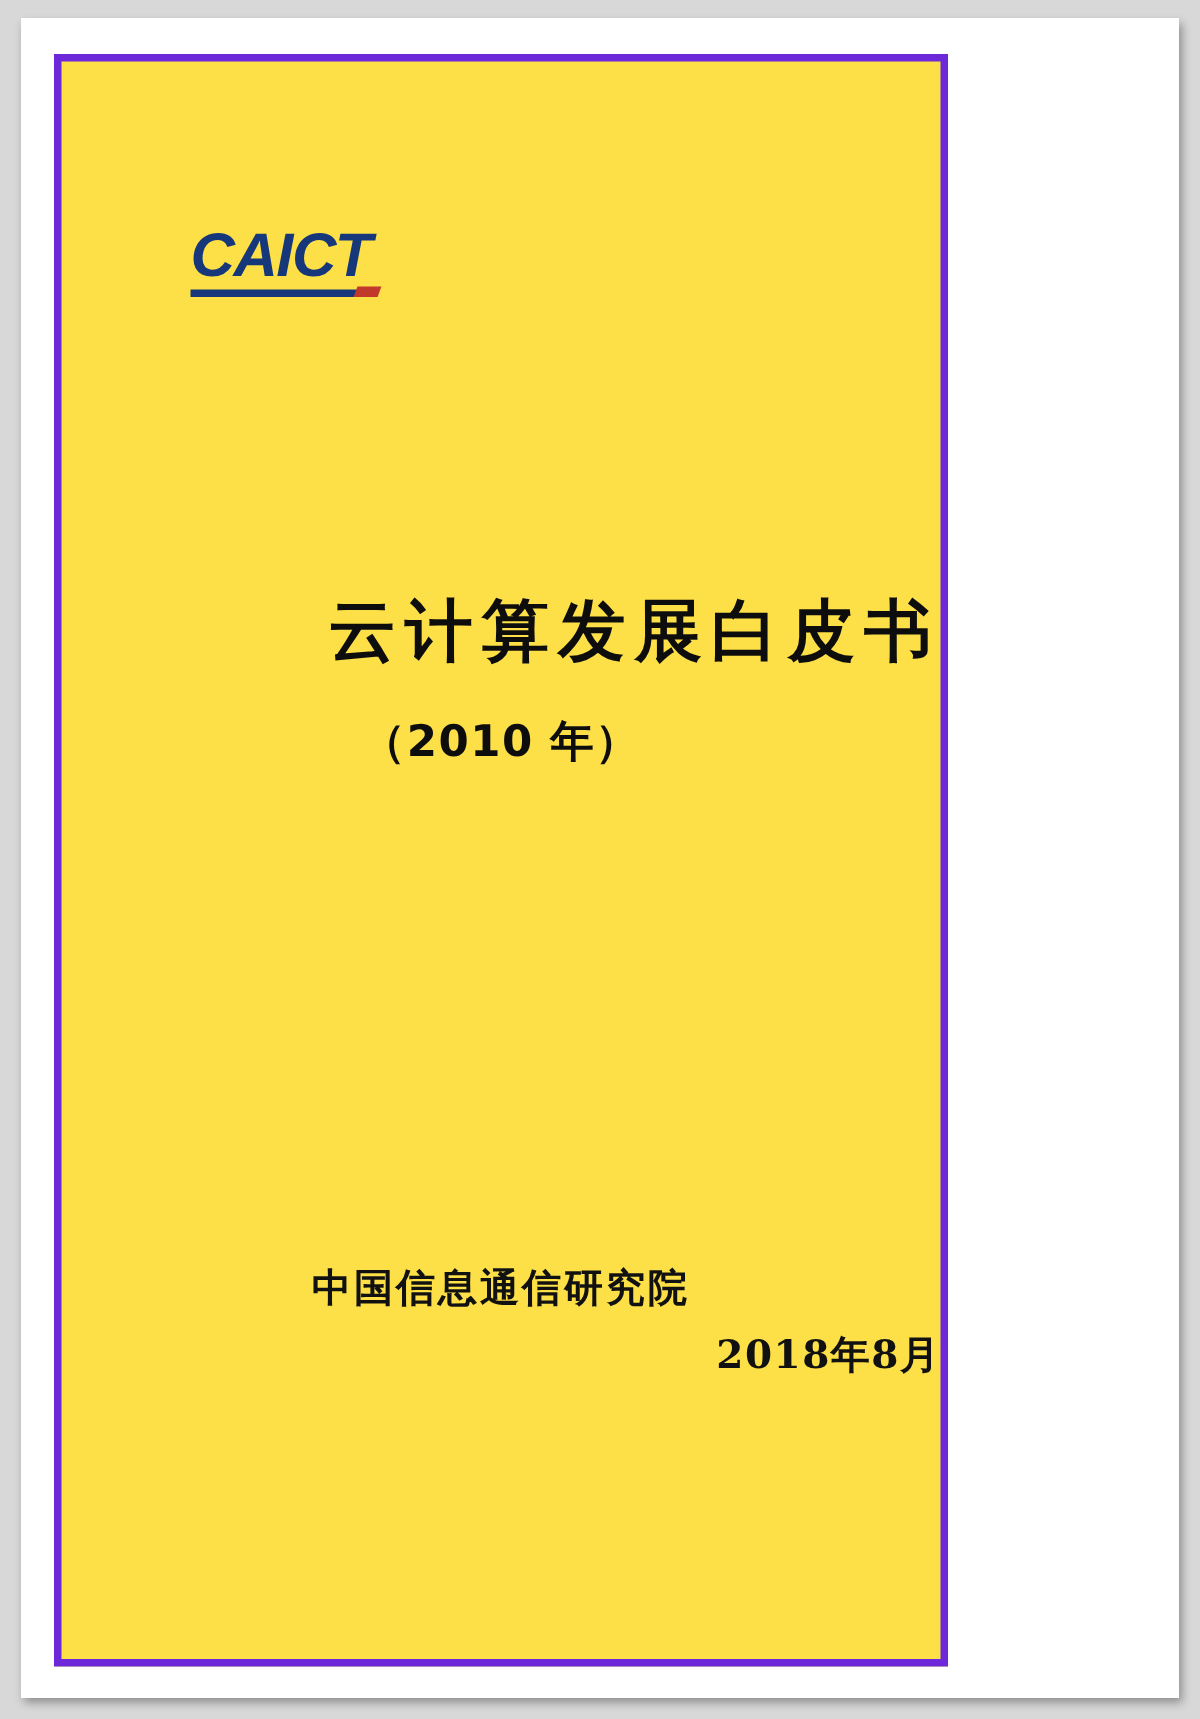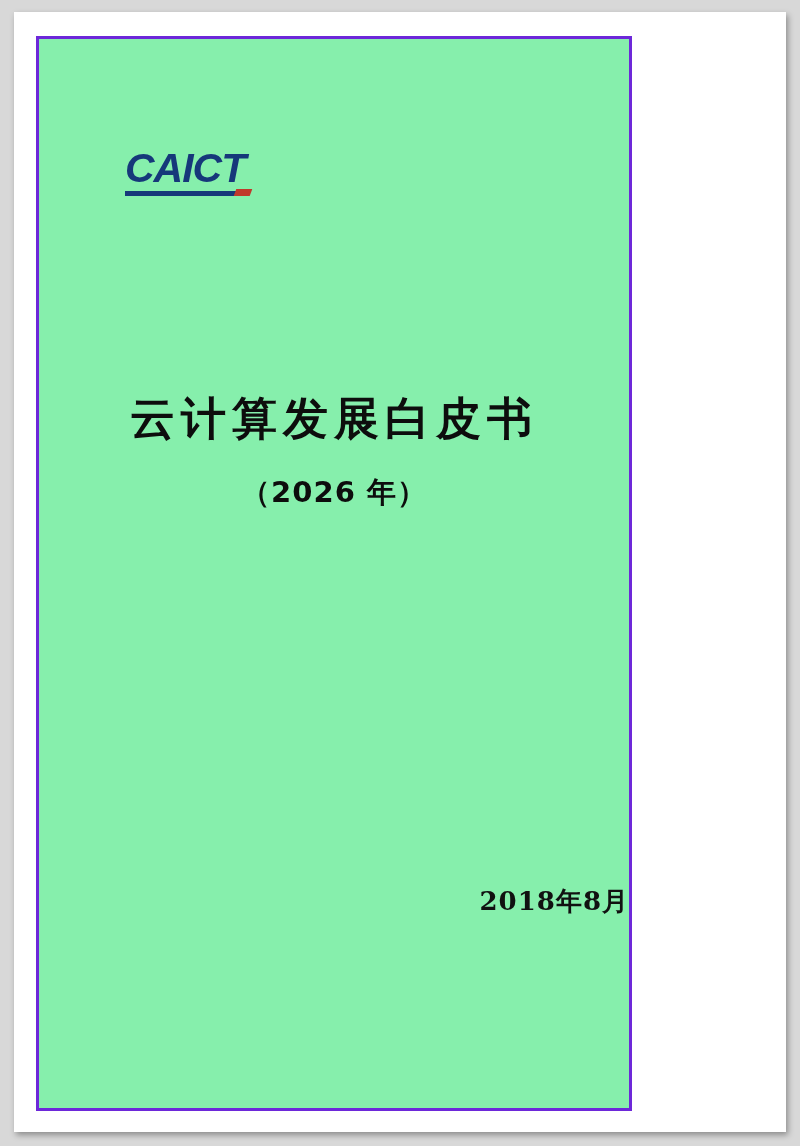--- a/index.html
+++ b/index.html
@@ -23,23 +23,23 @@
     background: #ffffff;
     box-shadow: 2px 3px 6px rgba(0,0,0,0.35);
   }
 
   .page-border {
     position: absolute;
     left: 36px;
     top: 36px;
     width: 596px;
     height: 1075px;
-    border: 3px solid #6d28d9;
+    border: 5px solid #6d28d9;
     box-sizing: border-box;
-    background: #86efac;
+    background: #fde047;
   }
 
   
   .logo-block {
     position: absolute;
     left: 86px;
     top: 95px;
     display: flex;
     align-items: flex-end;
     height: 62px;
@@ -86,21 +86,21 @@
     padding-bottom: 6px;
     letter-spacing: 1px;
   }
 
   
   .doc-title {
     position: absolute;
     left: 0;
     right: 0;
     top: 350px;
-    text-align: center;
+    text-align: right;
     font-family: "DejaVu Sans", sans-serif;
     font-weight: bold;
     font-size: 45px;
     letter-spacing: 6px;
     color: #0d0d0d;
   }
   .doc-subtitle {
     position: absolute;
     left: 0;
     right: 0;
@@ -147,17 +147,18 @@
 <div class="page-border">
 
   <div class="logo-block">
     <span class="logo-mark">
       <span class="logo-caict">CAICT</span>
       <span class="logo-underline"></span>
     </span>
   </div>
 
   <div class="doc-title">云计算发展白皮书</div>
-  <div class="doc-subtitle">（2026 年）</div>
+  <div class="doc-subtitle">（2010 年）</div>
 
+  <div class="doc-org">中国信息通信研究院</div>
   <div class="doc-date">2018年8月</div>
 
 </div>
 
 </body></html>

